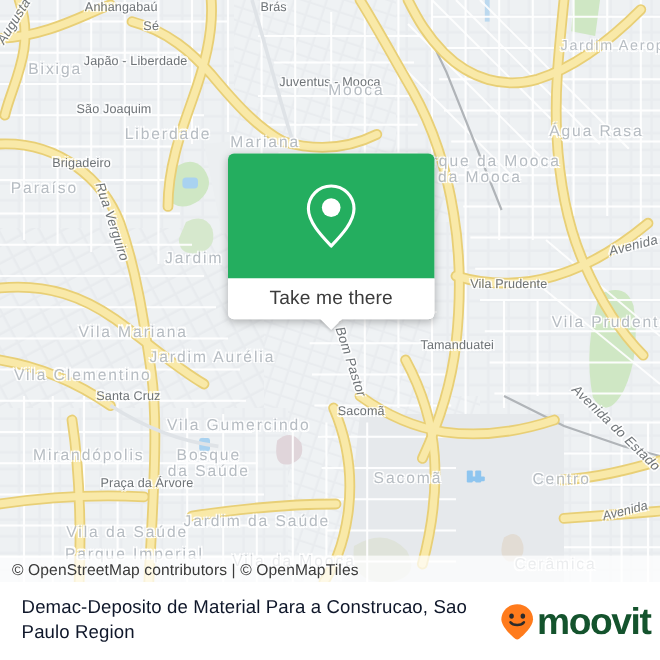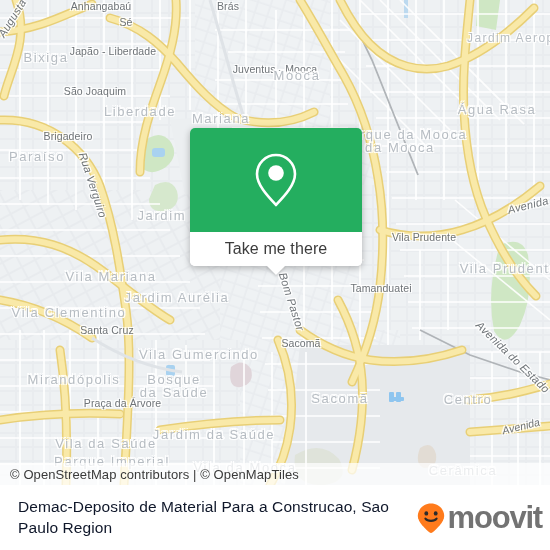--- a/index.html
+++ b/index.html
@@ -377,16 +377,16 @@
   <div id="footer">
     <div id="footer-title">Demac-Deposito de Material Para a Construcao, Sao Paulo Region</div>
 
     <div id="brand">
       <svg width="30" height="32" viewBox="0 0 30 32" aria-hidden="true">
         <path d="M15 1.6 C7.6 1.6 1.8 7.2 1.8 14.1 C1.8 20.1 9.6 27.3 13.3 30.3 C14.3 31.1 15.7 31.1 16.7 30.3 C20.4 27.3 28.2 20.1 28.2 14.1 C28.2 7.2 22.4 1.6 15 1.6 Z" fill="#ff7b1c"></path>
         <ellipse cx="10.3" cy="11.4" rx="1.9" ry="2.2" fill="#2b2b2b"></ellipse>
         <ellipse cx="19.7" cy="11.4" rx="1.9" ry="2.2" fill="#2b2b2b"></ellipse>
         <path d="M9.4 16.6 C11.6 19.6 18.4 19.6 20.6 16.6" fill="none" stroke="#2b2b2b" stroke-width="2.1" stroke-linecap="round"></path>
       </svg>
-      <span id="brand-word" style="color: #737373;">moovit</span>
+      <span id="brand-word" style="color: #14532d;">moovit</span>
     </div>
   </div>
 </div>
 
 </body></html>

